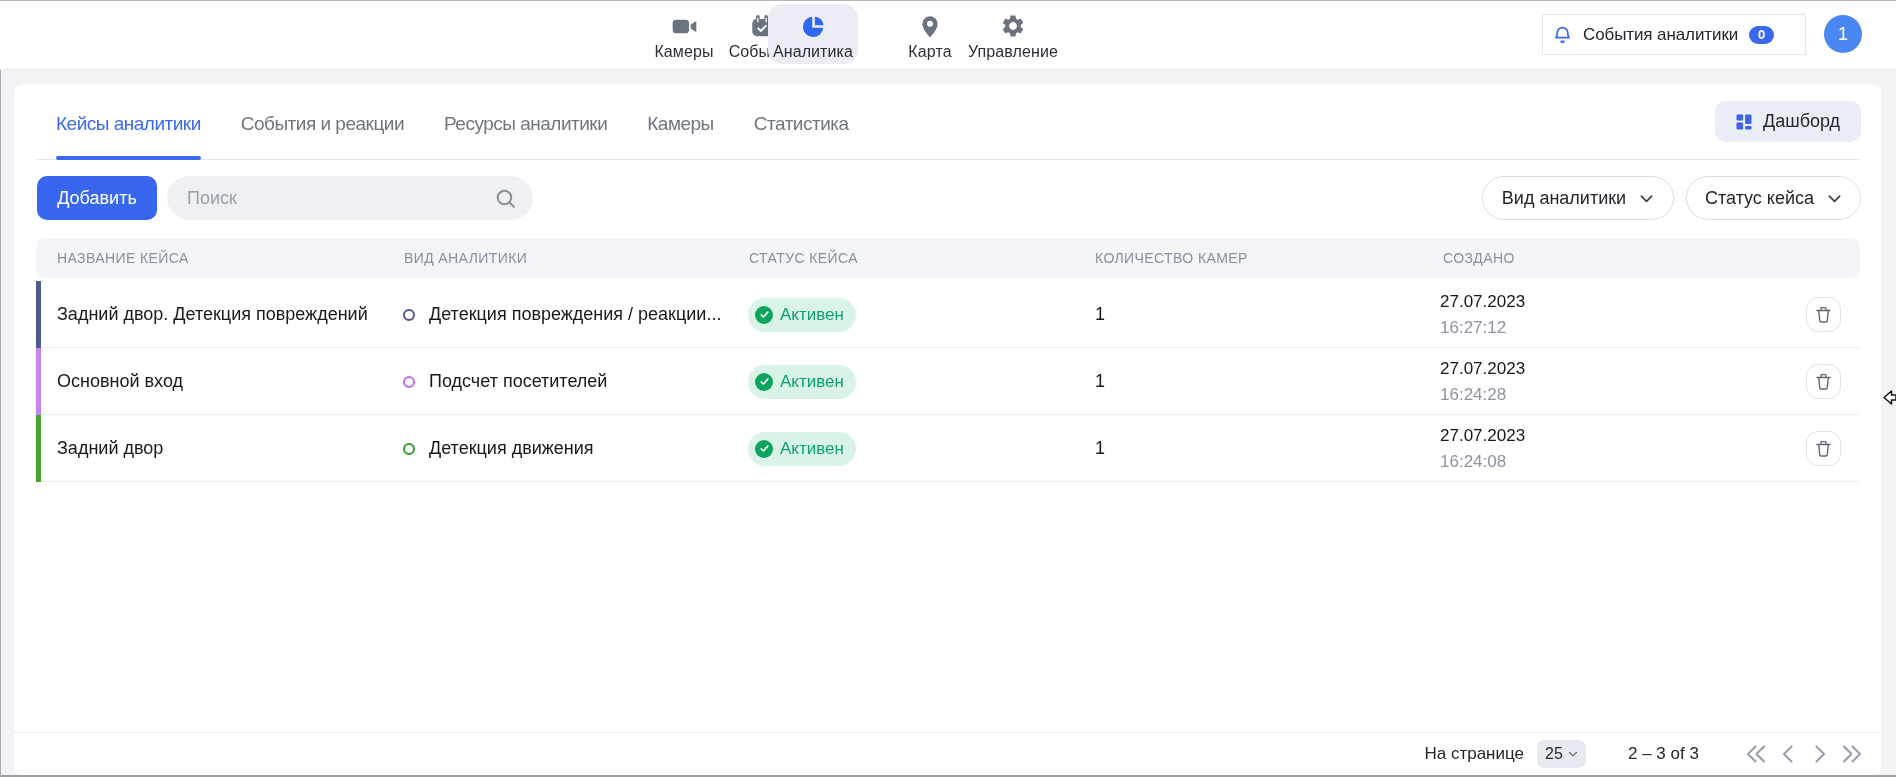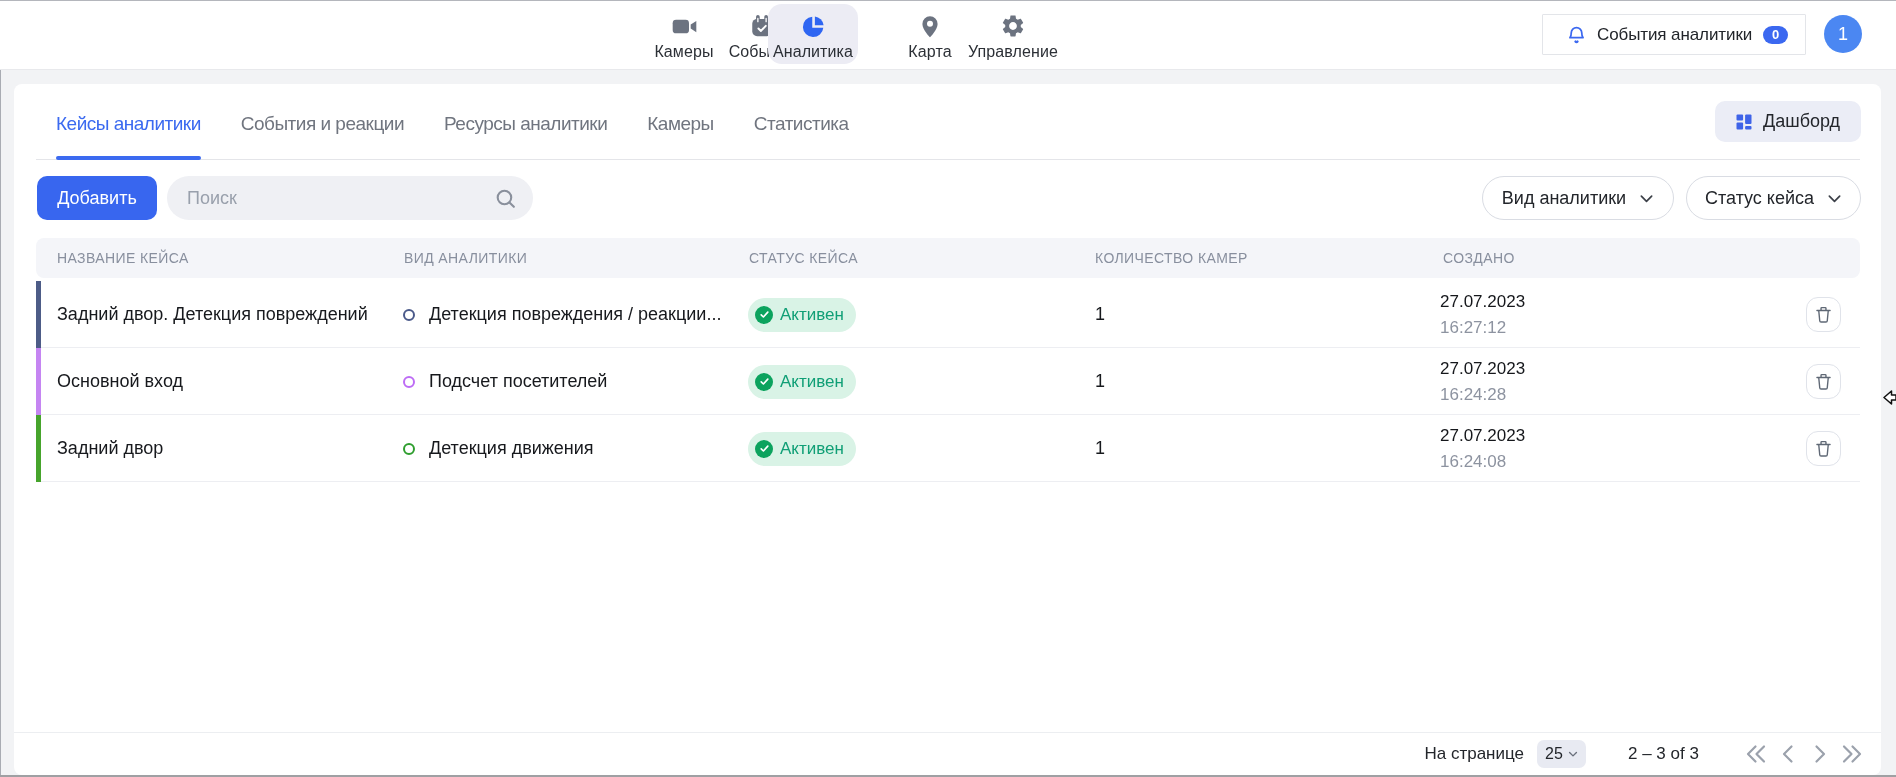--- a/index.html
+++ b/index.html
@@ -30,21 +30,21 @@
   .nav-item.active { background:#ececf4; border-radius:14px; }
   .nav-cameras    { left:624px; }
   .nav-events     { left:702px; }
   .nav-analytics  { left:768px; width:90px; }
   .nav-map        { left:885px; width:90px; }
   .nav-management { left:953px; }
 
   .events-btn {
     position:absolute; left:1542px; top:14px; width:264px; height:41px;
     border:1px solid #e3e5e9; border-radius:1px; background:#fff;
-    display:flex; align-items:center; padding-left:23px; cursor:pointer;
+    display:flex; align-items:center; padding-left:9px; cursor:pointer;
   }
   .events-btn .ebtn-label { font-size:17px; color:#22252a; margin-left:10px; letter-spacing:-0.1px; }
   .events-btn .ebtn-badge {
     margin-left:11px; min-width:25px; height:18px; padding:0 7px;
     border-radius:9px; background:#3b68f0; color:#fff; font-size:13px; font-weight:bold;
     display:flex; align-items:center; justify-content:center;
   }
   .avatar {
     position:absolute; left:1824px; top:15px; width:38px; height:38px;
     border-radius:50%; background:#4b87f2; color:#fff; font-size:18px;

